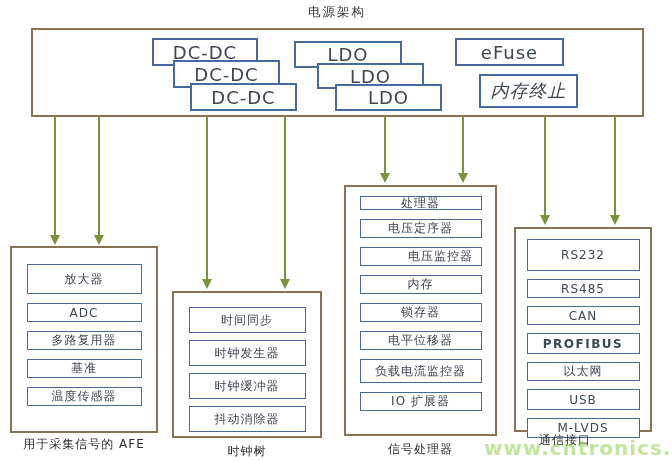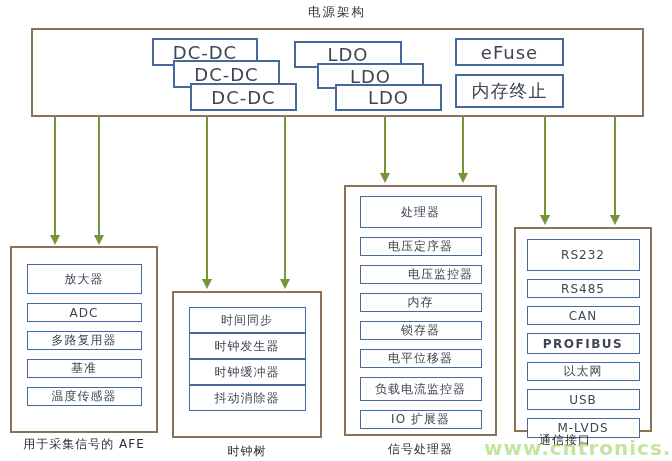--- a/index.html
+++ b/index.html
@@ -56,21 +56,21 @@
 
   <div class="abs sub" style="left:152px;top:38px;width:106px;height:28px;z-index:1;">DC-DC</div>
   <div class="abs sub" style="left:173px;top:60px;width:107px;height:28px;z-index:2;justify-content:center;">DC-DC</div>
   <div class="abs sub" style="left:190px;top:83px;width:107px;height:28px;z-index:3;">DC-DC</div>
 
   <div class="abs sub" style="left:294px;top:41px;width:108px;height:27px;z-index:1;">LDO</div>
   <div class="abs sub" style="left:317px;top:63px;width:107px;height:26px;z-index:2;">LDO</div>
   <div class="abs sub" style="left:335px;top:84px;width:107px;height:27px;z-index:3;">LDO</div>
 
   <div class="abs sub" style="left:455px;top:38px;width:109px;height:28px;">eFuse</div>
-  <div class="abs sub" style="left:455px;top:74px;width:109px;height:34px;">内存终止</div>
+  <div class="abs sub" style="left:479px;top:74px;width:99px;height:34px;font-style:italic;">内存终止</div>
 
   <div>
     <div class="arrow-line" style="left:54px;top:116px;height:119px;"></div>
     <div class="arrow-head" style="left:50px;top:235px;"></div>
   </div>
   <div>
     <div class="arrow-line" style="left:98px;top:116px;height:119px;"></div>
     <div class="arrow-head" style="left:94px;top:235px;"></div>
   </div>
 
@@ -103,30 +103,30 @@
 
   <div class="abs group" style="left:10px;top:246px;width:148px;height:187px;padding-top:16px;gap:9px;">
     <div class="item" style="width:115px;height:30px;">放大器</div>
     <div class="item" style="width:115px;height:19px;">ADC</div>
     <div class="item" style="width:115px;height:19px;">多路复用器</div>
     <div class="item" style="width:115px;height:19px;">基准</div>
     <div class="item" style="width:115px;height:19px;">温度传感器</div>
   </div>
   <div class="abs caption" style="left:10px;top:436px;width:148px;">用于采集信号的 AFE</div>
 
-  <div class="abs group" style="left:172px;top:291px;width:150px;height:147px;padding-top:14px;">
+  <div class="abs group" style="left:172px;top:291px;width:150px;height:147px;padding-top:14px;gap:7px;">
     <div class="item" style="width:117px;height:26px;">时间同步</div>
     <div class="item" style="width:117px;height:26px;">时钟发生器</div>
     <div class="item" style="width:117px;height:26px;">时钟缓冲器</div>
     <div class="item" style="width:117px;height:26px;">抖动消除器</div>
   </div>
   <div class="abs caption" style="left:172px;top:443px;width:150px;">时钟树</div>
 
   <div class="abs group" style="left:344px;top:185px;width:153px;height:251px;padding-top:9px;gap:9px;">
-    <div class="item" style="width:122px;height:32px;">处理器</div>
+    <div class="item" style="width:122px;height:14px;">处理器</div>
     <div class="item" style="width:122px;height:19px;">电压定序器</div>
     <div class="item" style="width:122px;height:19px;padding-left:40px;">电压监控器</div>
     <div class="item" style="width:122px;height:19px;">内存</div>
     <div class="item" style="width:122px;height:19px;">锁存器</div>
     <div class="item" style="width:122px;height:19px;">电平位移器</div>
     <div class="item" style="width:122px;height:24px;">负载电流监控器</div>
     <div class="item" style="width:122px;height:19px;">IO 扩展器</div>
   </div>
   <div class="abs caption" style="left:344px;top:441px;width:153px;">信号处理器</div>
 

